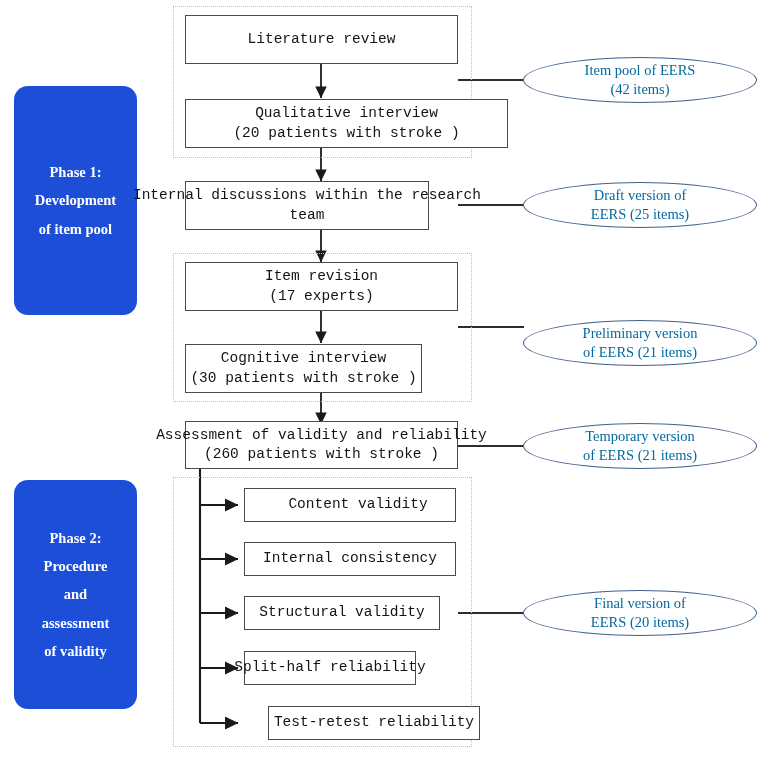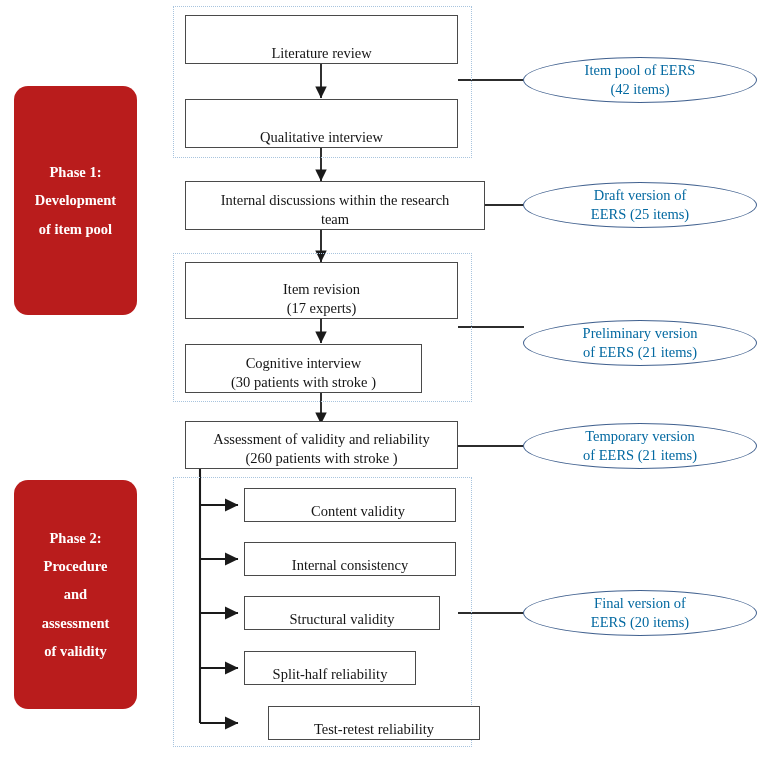--- a/index.html
+++ b/index.html
@@ -27,21 +27,21 @@
     position: absolute;
     left: 0;
     top: 0;
     width: 765px;
     height: 758px;
     pointer-events: none;
   }
   
   .phase-banner {
     position: absolute;
-    background: #b91c1c;
+    background: #1d4ed8;
     border-radius: 14px;
     color: #ffffff;
     font-weight: bold;
     font-size: 14.5px;
     line-height: 1.95;
     text-align: center;
     display: flex;
     align-items: center;
     justify-content: center;
     box-sizing: border-box;
@@ -58,26 +58,27 @@
     background: transparent;
   }
 
   
   .pbox {
     position: absolute;
     border: 1.4px solid #4a4a4a;
     background: #ffffff;
     box-sizing: border-box;
     display: flex;
-    align-items: flex-end;
+    align-items: center;
     justify-content: center;
     text-align: center;
     font-size: 14.5px;
     line-height: 1.32;
     color: #141414;
+    font-family: Liberation Mono, monospace;
   }
   .pbox .tx { display: block; white-space: nowrap; }
 
   
   .ellipse {
     position: absolute;
     border: 1.3px solid #41618F;
     border-radius: 50%;
     background: #ffffff;
     box-sizing: border-box;
@@ -156,34 +157,35 @@
       <span class="ln">of validity</span>
     </span>
   </div>
 
   <div class="pbox" style="left:185px; top:15px; width:273px; height:49px;">
     <span>
       <span class="tx">Literature review</span>
     </span>
   </div>
 
-  <div class="pbox" style="left:185px; top:99px; width:273px; height:49px;">
+  <div class="pbox" style="left:185px; top:99px; width:323px; height:49px;">
     <span>
       <span class="tx">Qualitative interview</span>
-    </span>
-  </div>
-
-  <div class="pbox" style="left:185px; top:181px; width:300px; height:49px;">
+      <span class="tx">(20 patients with stroke )</span>
+    </span>
+  </div>
+
+  <div class="pbox" style="left:185px; top:181px; width:244px; height:49px;">
     <span>
       <span class="tx">Internal discussions within the research</span>
       <span class="tx">team</span>
     </span>
   </div>
 
-  <div class="pbox" style="left:185px; top:262px; width:273px; height:57px;">
+  <div class="pbox" style="left:185px; top:262px; width:273px; height:49px;">
     <span>
       <span class="tx">Item revision</span>
       <span class="tx">(17 experts)</span>
     </span>
   </div>
 
   <div class="pbox" style="left:185px; top:344px; width:237px; height:49px;">
     <span>
       <span class="tx">Cognitive interview</span>
       <span class="tx">(30 patients with stroke )</span>

